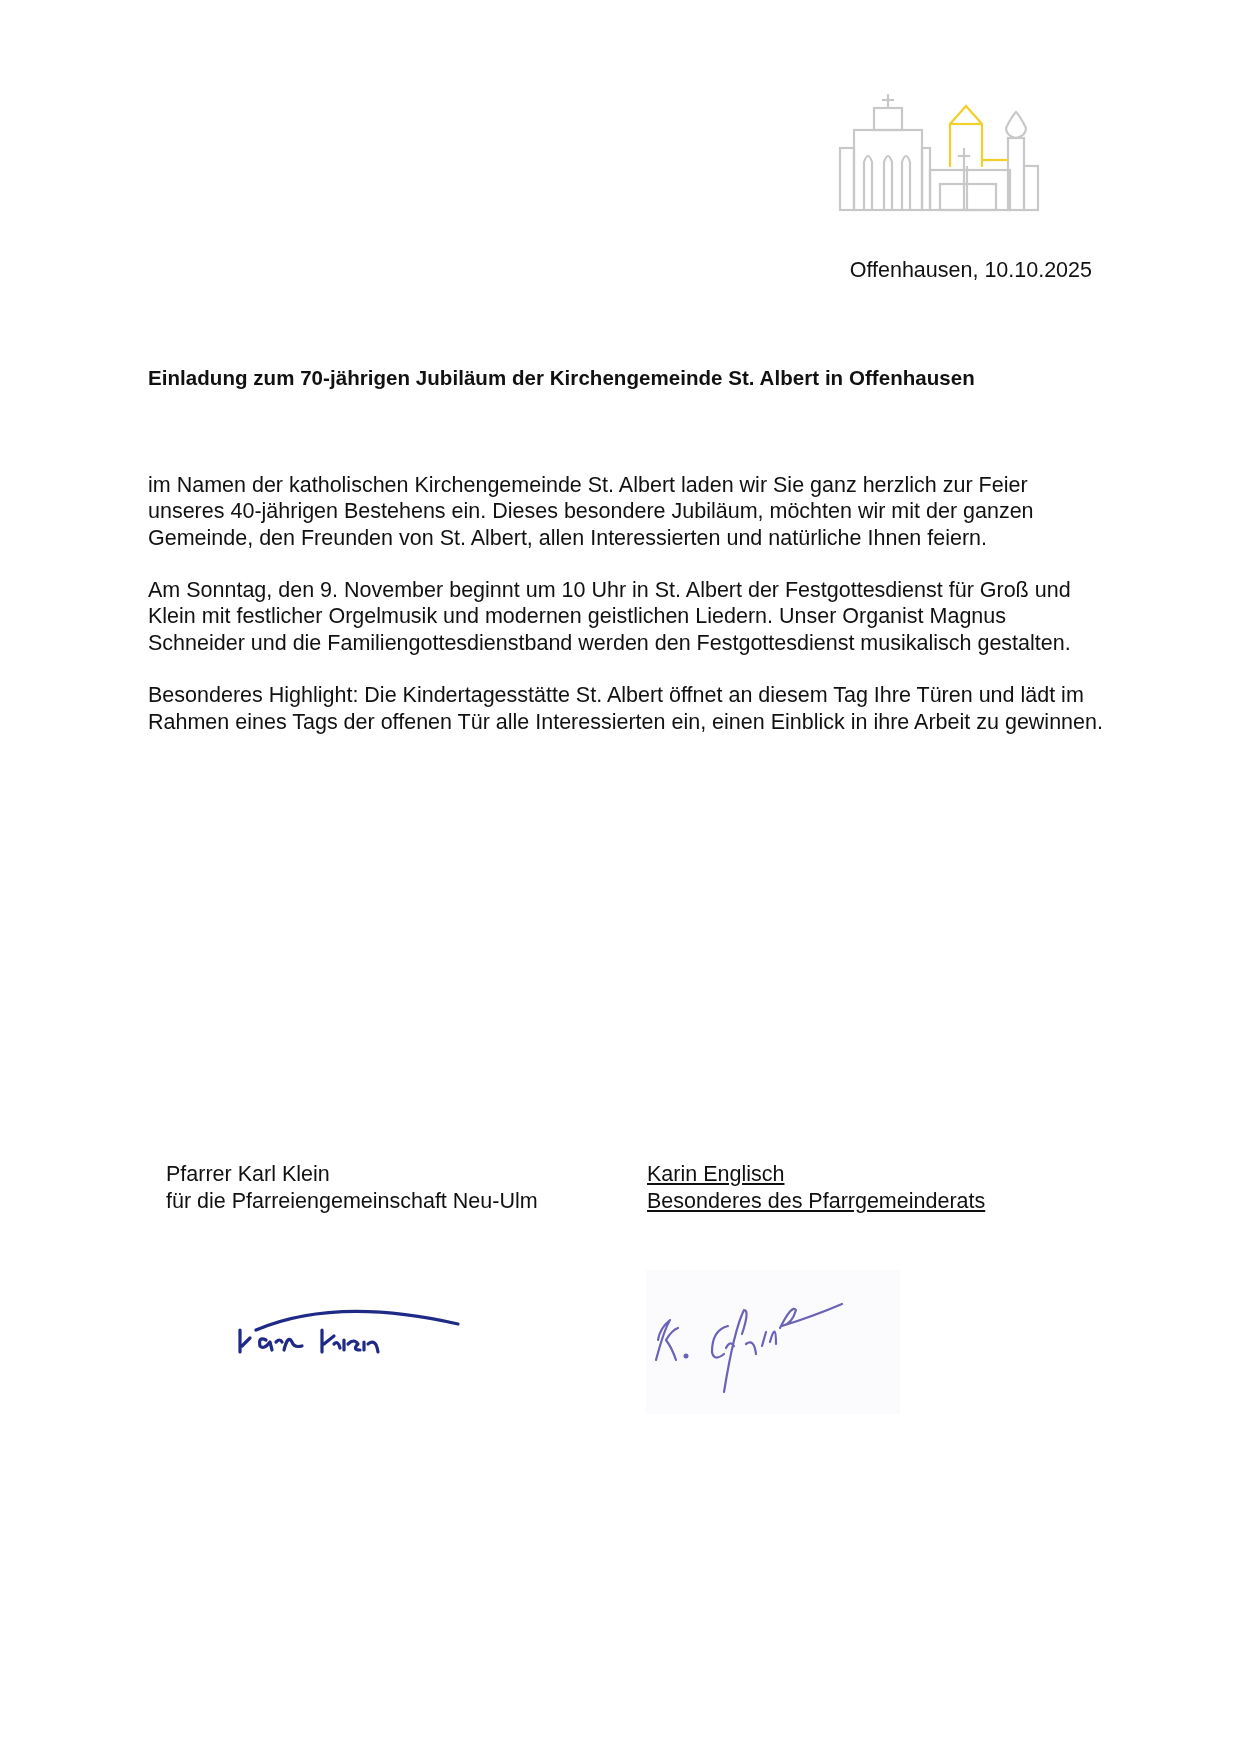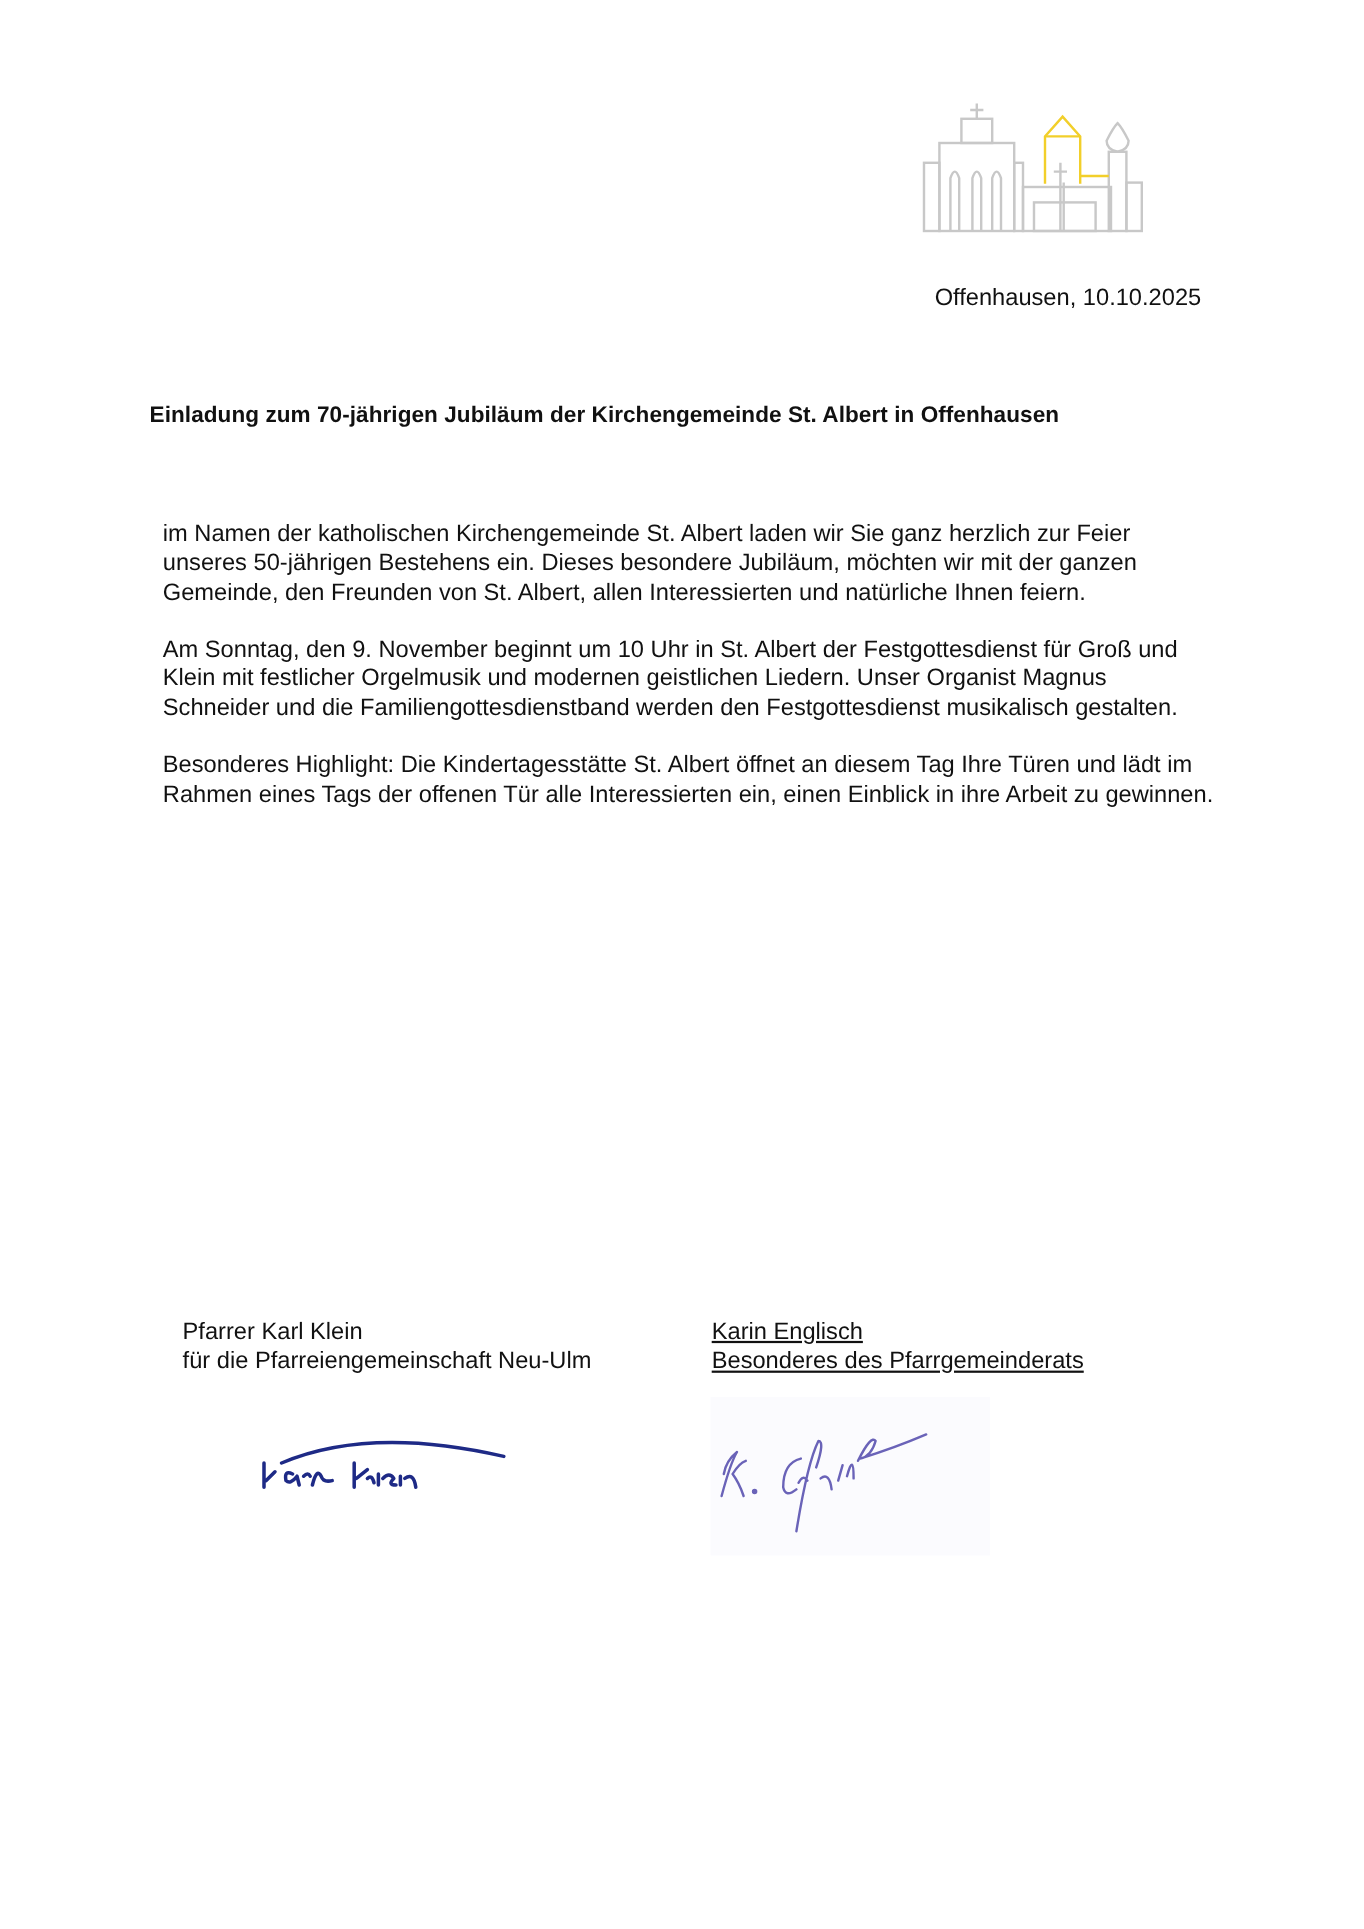--- a/index.html
+++ b/index.html
@@ -1,23 +1,23 @@
 <!DOCTYPE html>
 <html><head>
 <meta charset="utf-8">
 <style>
   html, body { margin: 0; padding: 0; background: #ffffff; }
   body { width: 1240px; height: 1754px; position: relative; overflow: hidden;
          font-family: "Liberation Sans", sans-serif; color: #111111; }
   .logo { position: absolute; left: 836px; top: 92px; width: 218px; height: 130px; }
   .date { position: absolute; right: 148px; top: 258px; font-size: 21.5px; }
-  .title { position: absolute; left: 136px; top: 366px; font-size: 20.5px; font-weight: bold; letter-spacing: 0.05px; }
+  .title { position: absolute; left: 148px; top: 366px; font-size: 20.5px; font-weight: bold; letter-spacing: 0.05px; }
   .body { position: absolute; left: 148px; top: 472px; width: 960px; font-size: 21.5px; line-height: 26.3px; }
   .body p { margin: 0 0 26.3px 0; }
-  .sig-col { position: absolute; top: 1161px; font-size: 21.5px; line-height: 27px; margin-top: 36px; }
+  .sig-col { position: absolute; top: 1161px; font-size: 21.5px; line-height: 27px; }
   .sig-left { left: 166px; }
   .sig-right { left: 647px; text-decoration: underline; }
   .signature { position: absolute; }
   .sig-img-left { left: 236px; top: 1300px; width: 246px; height: 60px; }
   .sig-img-right { left: 646px; top: 1270px; width: 254px; height: 144px; background: #fbfbfe; }
 </style>
 </head>
 <body>
 
 <svg class="logo" viewBox="0 0 218 130" fill="none" stroke-width="2.2">
@@ -48,21 +48,21 @@
     <line x1="114" y1="32" x2="146" y2="32"></line>
     <path d="M146 68 H172"></path>
   </g>
 </svg>
 
 <div class="date">Offenhausen, 10.10.2025</div>
 
 <div class="title">Einladung zum 70-jährigen Jubiläum der Kirchengemeinde St. Albert in Offenhausen</div>
 
 <div class="body">
-  <p>im Namen der katholischen Kirchengemeinde St. Albert laden wir Sie ganz herzlich  zur Feier unseres 50-jährigen Bestehens ein. Dieses besondere Jubiläum, möchten wir mit der ganzen Gemeinde, den Freunden von St. Albert, allen Interessierten und natürliche Ihnen feiern.</p>
+  <p>im Namen der katholischen Kirchengemeinde St. Albert laden wir Sie ganz herzlich  zur Feier unseres 40-jährigen Bestehens ein. Dieses besondere Jubiläum, möchten wir mit der ganzen Gemeinde, den Freunden von St. Albert, allen Interessierten und natürliche Ihnen feiern.</p>
   <p>Am Sonntag, den 9. November beginnt um 10 Uhr in St. Albert der Festgottesdienst für Groß und Klein mit festlicher Orgelmusik und modernen geistlichen Liedern. Unser Organist Magnus Schneider und die Familiengottesdienstband werden den Festgottesdienst musikalisch gestalten.</p>
   <p>Besonderes Highlight: Die Kindertagesstätte St. Albert öffnet an diesem Tag Ihre Türen und lädt im Rahmen eines Tags der offenen Tür alle Interessierten ein, einen Einblick in ihre Arbeit zu gewinnen.</p>
 </div>
 
 <div class="sig-col sig-left">
   <div>Pfarrer Karl Klein</div>
   <div>für die Pfarreiengemeinschaft Neu-Ulm</div>
 </div>
 <div class="sig-col sig-right">
   <div>Karin Englisch</div>

